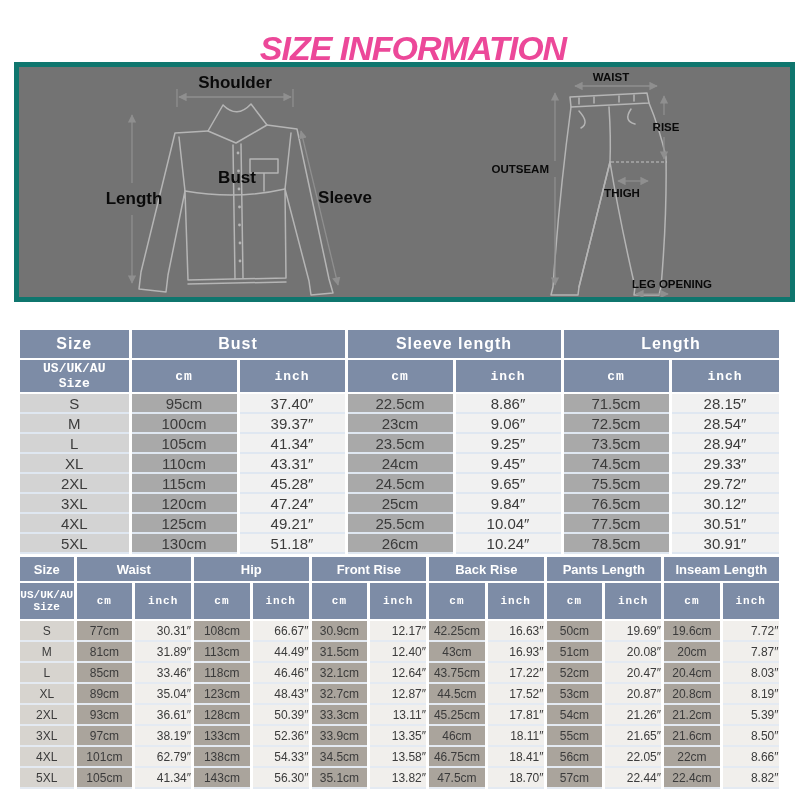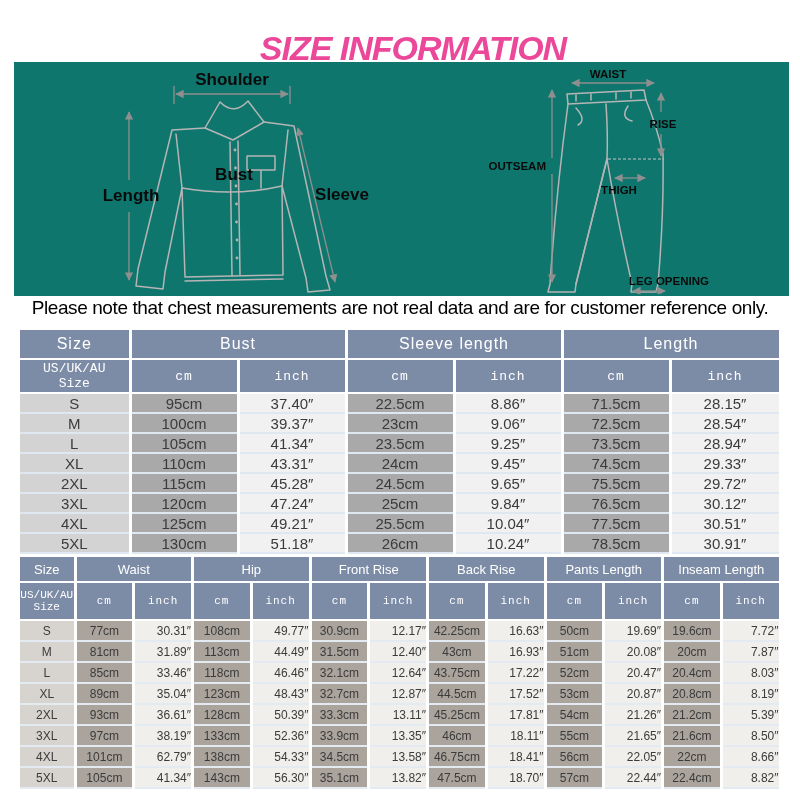--- a/index.html
+++ b/index.html
@@ -1,30 +1,30 @@
 <!DOCTYPE html>
 <html style="--header-bg: #7d8ca6; --t1-size: #d3d3d3; --t1-cm: #a9a9a9; --t1-inch: #f1f1f1; --t2-size: #d7d4cf; --t2-cm: #aaa49c; --t2-inch: #f1efec;"><head>
 <meta charset="utf-8">
 <style>
   html,body{margin:0;padding:0;background:#fff;}
   .page{position:relative;width:800px;height:800px;background:#fff;overflow:hidden;
         font-family:"Liberation Sans","DejaVu Sans",sans-serif;}
   .title{position:absolute;top:16px;left:0;width:100%;margin:13px;text-align:center;
          font-size:34px;font-weight:bold;color:#ec4899;letter-spacing:-1px;font-style:italic;}
   .diagram-box{position:absolute;left:14px;top:62px;width:771px;height:230px;
-               border:2px solid #0f766e;background:#0f766e;}
+               border:5px solid #0f766e;background:#737373;}
   .diagram-box svg{display:block;}
   .note{position:absolute;top:297px;left:0;width:800px;text-align:center;white-space:nowrap;
         font-size:19px;color:#000;letter-spacing:-0.4px;}
   table{border-collapse:collapse;table-layout:fixed;}
   .t1{position:absolute;left:20px;top:330px;width:760px;}
   .t2{position:absolute;left:20px;top:557px;width:760px;}
   th,td{text-align:center;vertical-align:middle;padding:0;overflow:hidden;
         border-right:3px solid #fff;border-bottom:2px solid #fff;}
-  th{background:var(--header-bg,#7d8ca6);color:#fff;font-weight:normal;margin-left:33px;}
+  th{background:var(--header-bg,#7d8ca6);color:#fff;font-weight:bold;margin-left:33px;}
   td{color:#3b3b3b;}
   td.sz{background:var(--t1-size,#d3d3d3);}
   td.cm{background:var(--t1-cm,#a9a9a9);}
   td.inch{background:var(--t1-inch,#f1f1f1);}
   .t2 td.sz{background:var(--t2-size,#d7d4cf);}
   .t2 td.cm{background:var(--t2-cm,#aaa49c);}
   .t2 td.inch{background:var(--t2-inch,#f1efec);text-align:right;}
   th.u{font-family:"Liberation Mono","DejaVu Sans Mono",monospace;letter-spacing:1px;text-align:center;}
   th.szh{white-space:pre-line;letter-spacing:0;}
   .t1 th.g{height:28px;font-size:16px;letter-spacing:1px;}
@@ -109,21 +109,20 @@
         <line class="meas" x1="617" y1="227" x2="649" y2="227" marker-start="url(#ar)" marker-end="url(#ar)"></line>
         <text class="lbl lbl-pants" x="592" y="14" text-anchor="middle">WAIST</text>
         <text class="lbl lbl-pants" x="647" y="64" text-anchor="middle">RISE</text>
         <text class="lbl lbl-pants" x="530" y="106" text-anchor="end">OUTSEAM</text>
         <text class="lbl lbl-pants" x="603" y="130" text-anchor="middle">THIGH</text>
         <text class="lbl lbl-pants" x="653" y="221" text-anchor="middle">LEG OPENING</text>
       </g>
     </svg>
   </div>
 
-  <div class="note">Please note that chest measurements are not real data and are for customer reference only.</div>
 
   <table class="t1" id="t1">
       <colgroup>
         <col style="width: 110px;">
         <col style="width: 108px;">
         <col style="width: 108px;">
         <col style="width: 108px;">
         <col style="width: 108px;">
         <col style="width: 108px;">
         <col style="width: 110px;">
@@ -263,21 +262,21 @@
           <th class="u">cm</th>
           <th class="u">inch</th>
         </tr>
       </thead>
       <tbody>
         <tr>
           <td class="sz">S</td>
           <td class="cm">77cm</td>
           <td class="inch">30.31″</td>
           <td class="cm">108cm</td>
-          <td class="inch">49.77″</td>
+          <td class="inch">66.67″</td>
           <td class="cm">30.9cm</td>
           <td class="inch">12.17″</td>
           <td class="cm">42.25cm</td>
           <td class="inch">16.63″</td>
           <td class="cm">50cm</td>
           <td class="inch">19.69″</td>
           <td class="cm">19.6cm</td>
           <td class="inch">7.72″</td>
         </tr>
         <tr>

